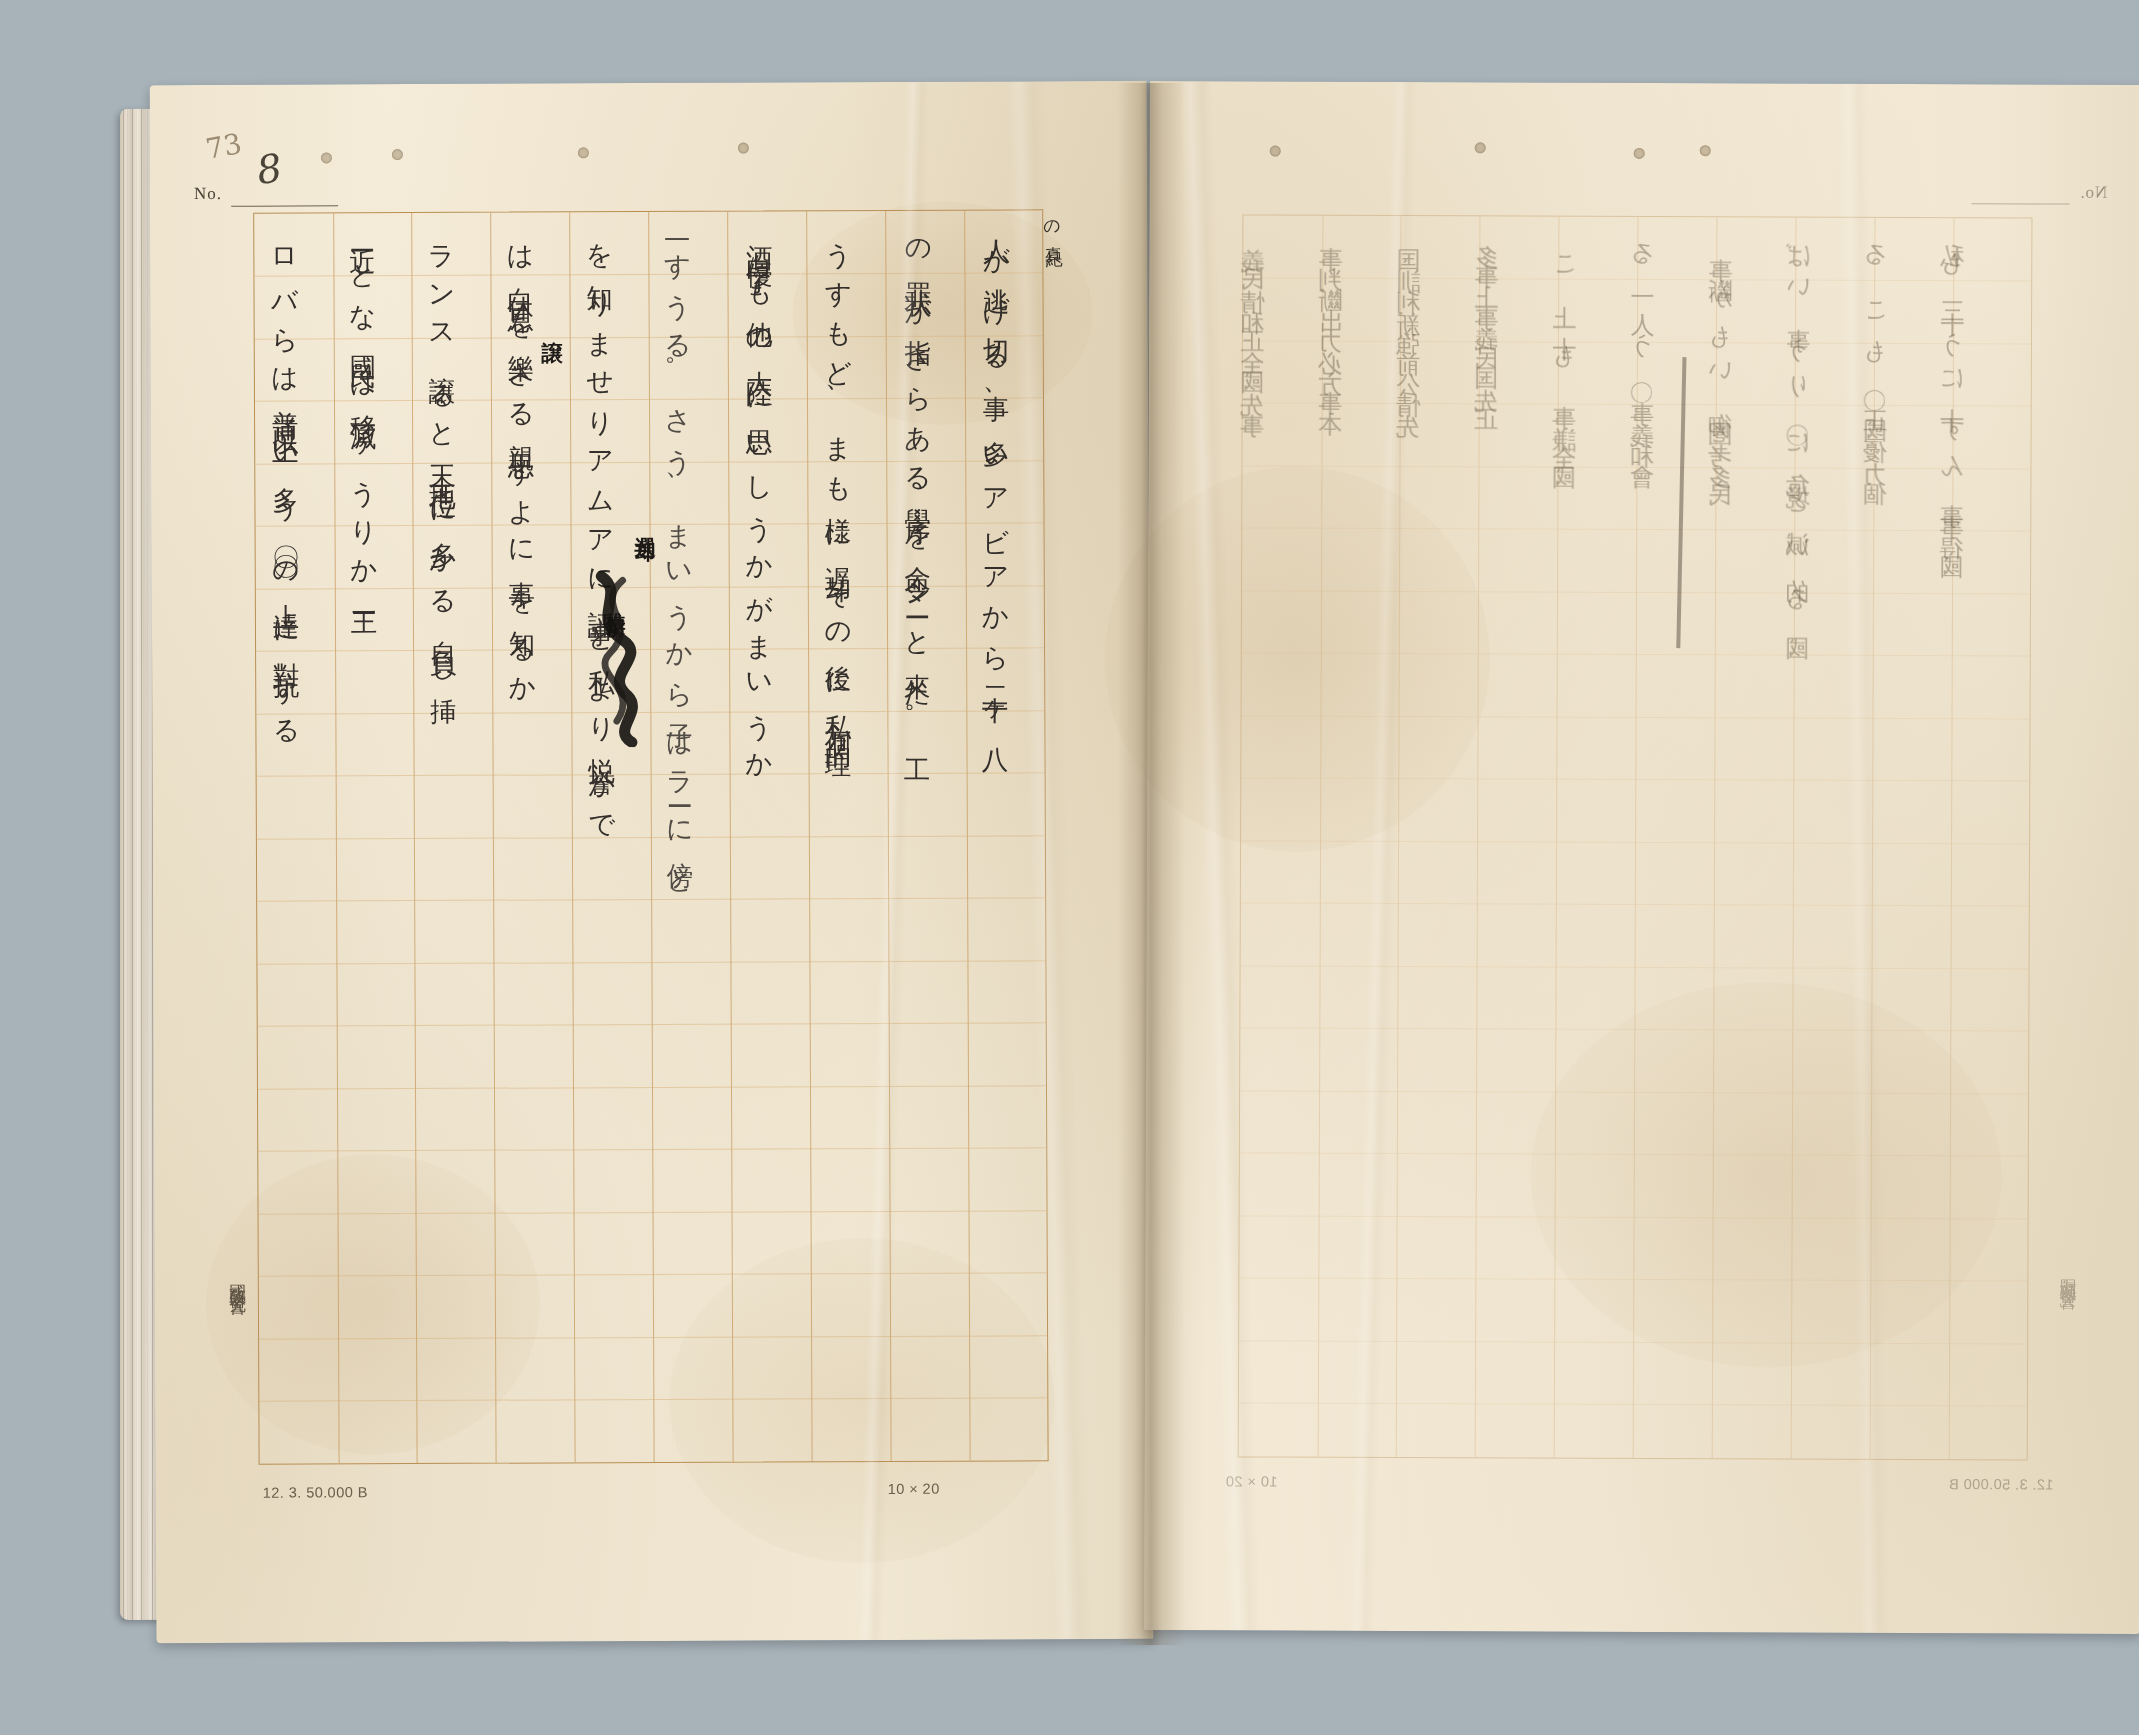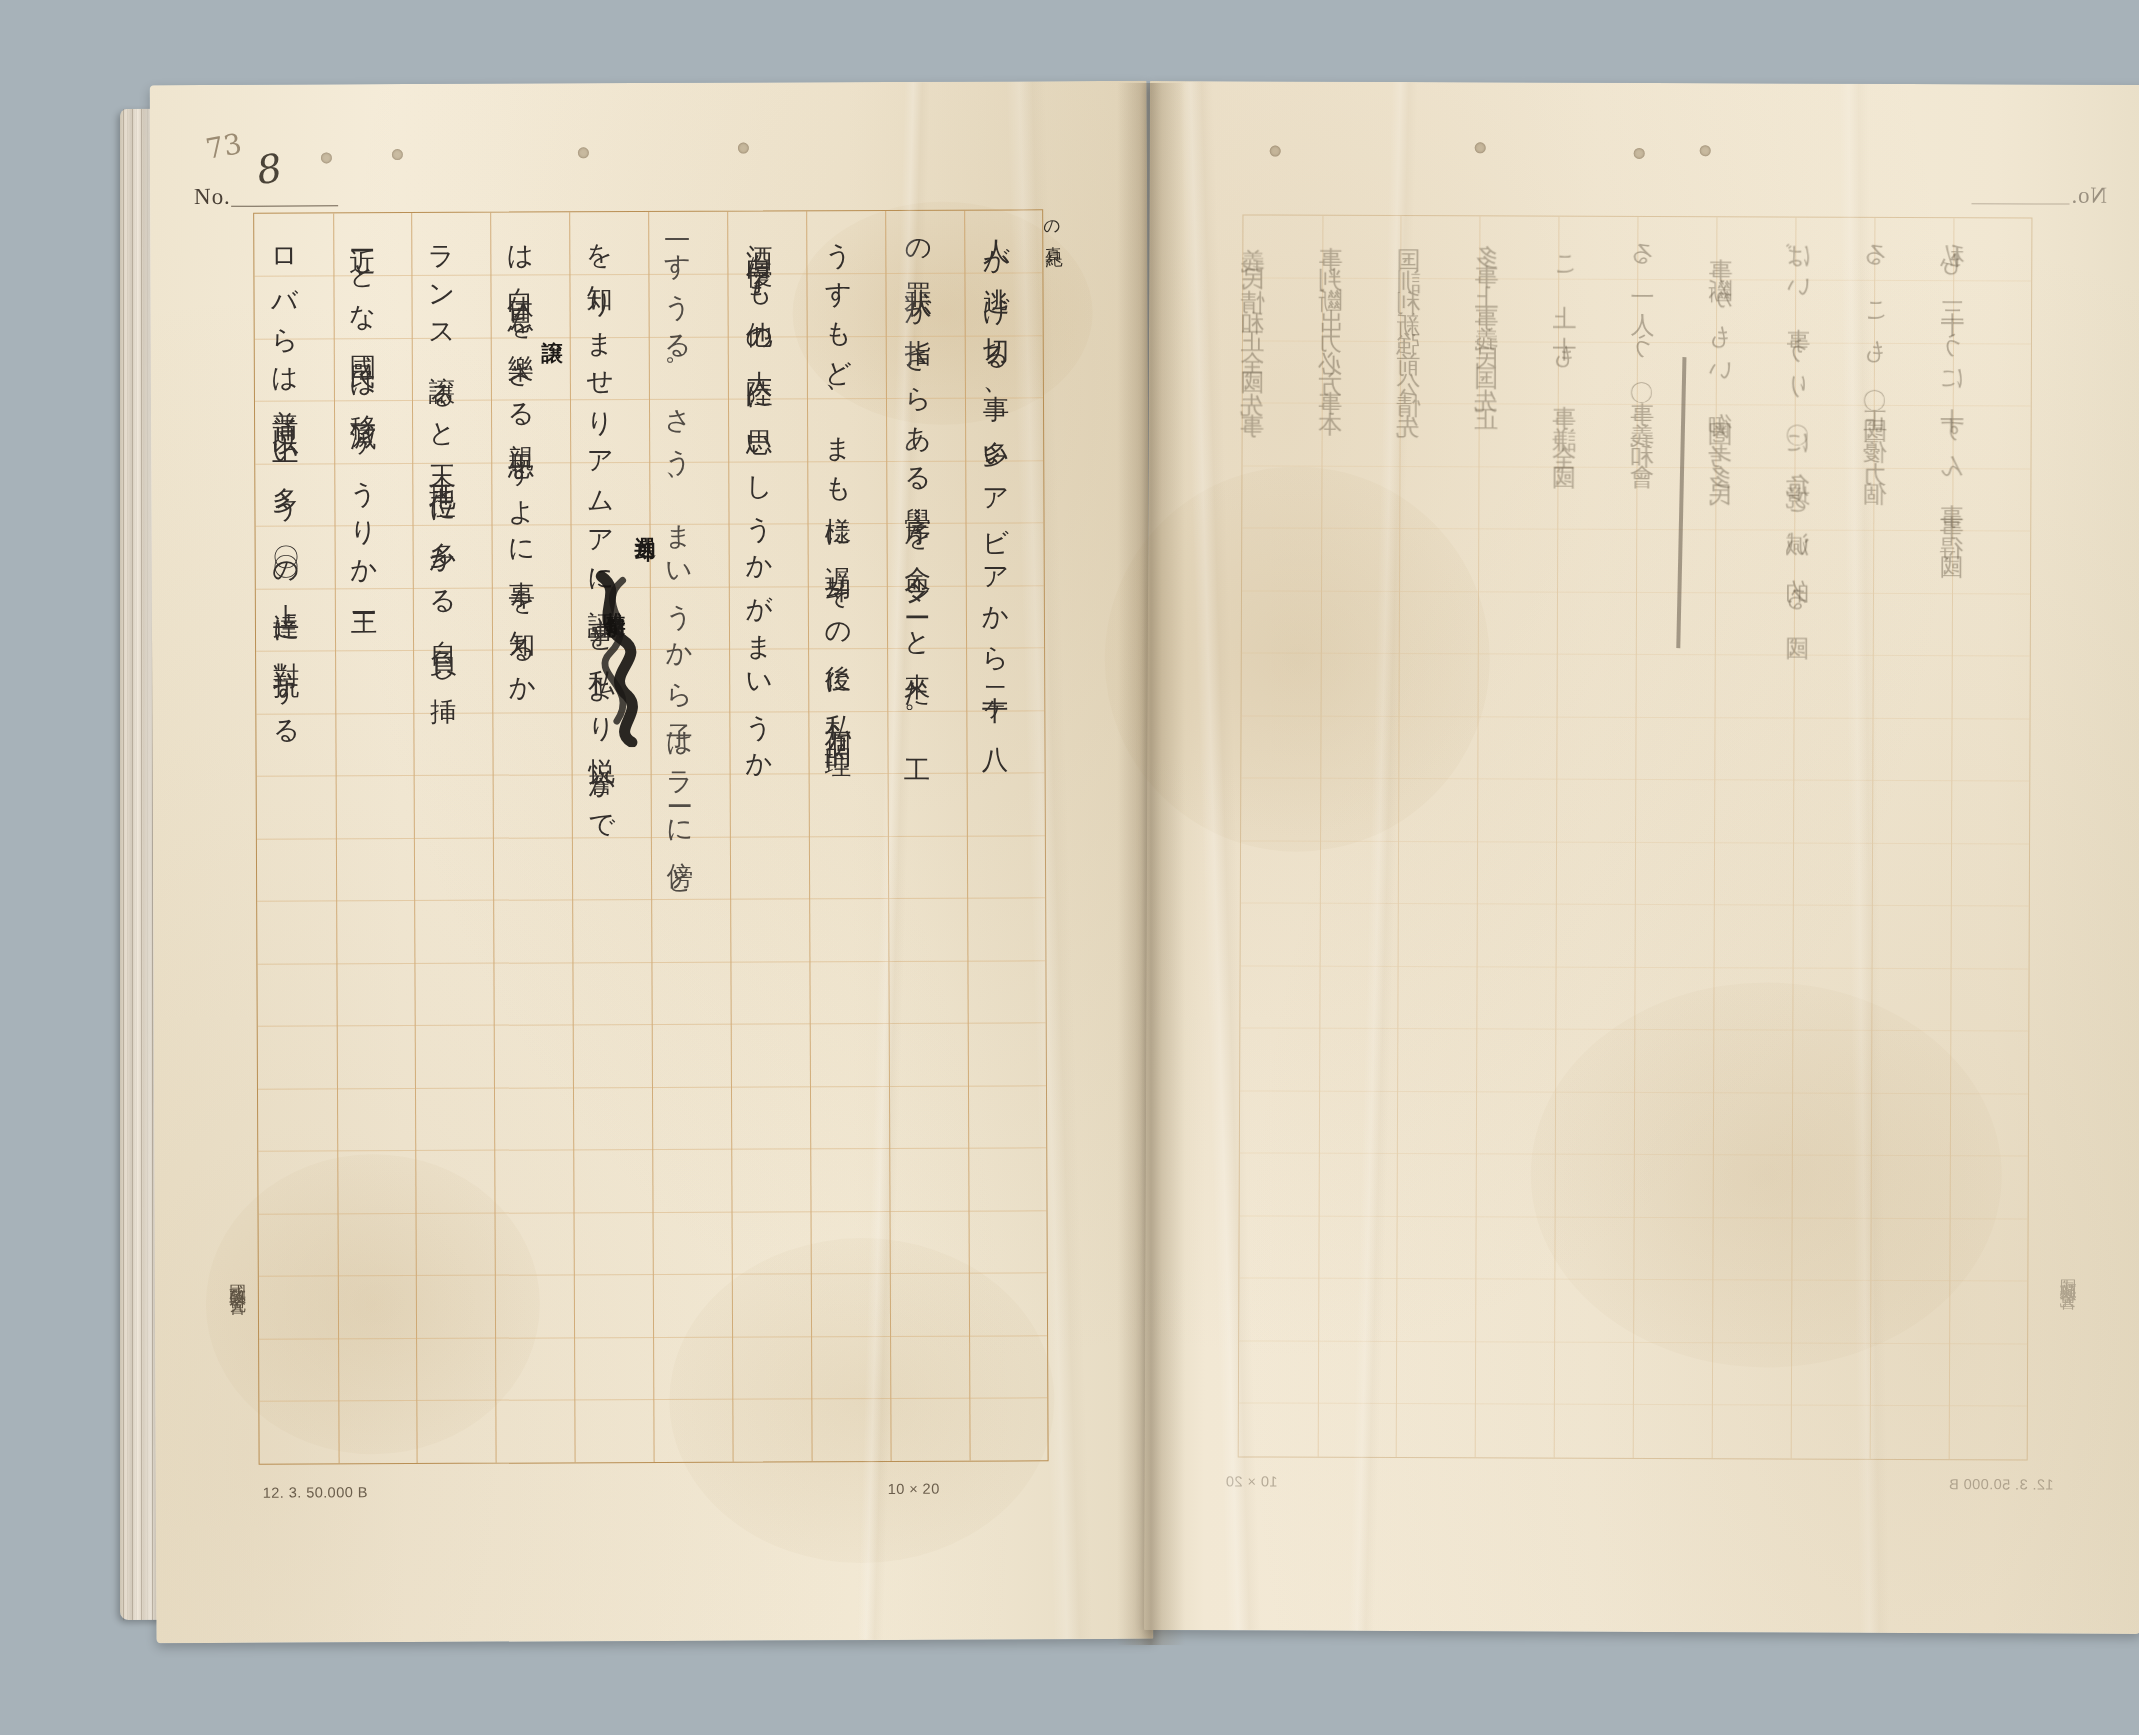--- a/index.html
+++ b/index.html
@@ -124,21 +124,21 @@
     height: 0.9px;
     background: #d8b07a;
     opacity: 0.5;
   }
 
   
   .no-label {
     position: absolute;
     font-family: "Liberation Serif", serif;
     color: #4a4036;
-    font-size: 23px;
+    font-size: 17px;
     letter-spacing: 0.9px;
   }
   .no-rule {
     position: absolute;
     height: 0.9px;
     background: #6d6050;
   }
   .page-num-hand {
     position: absolute;
     font-family: "DejaVu Serif", serif;

